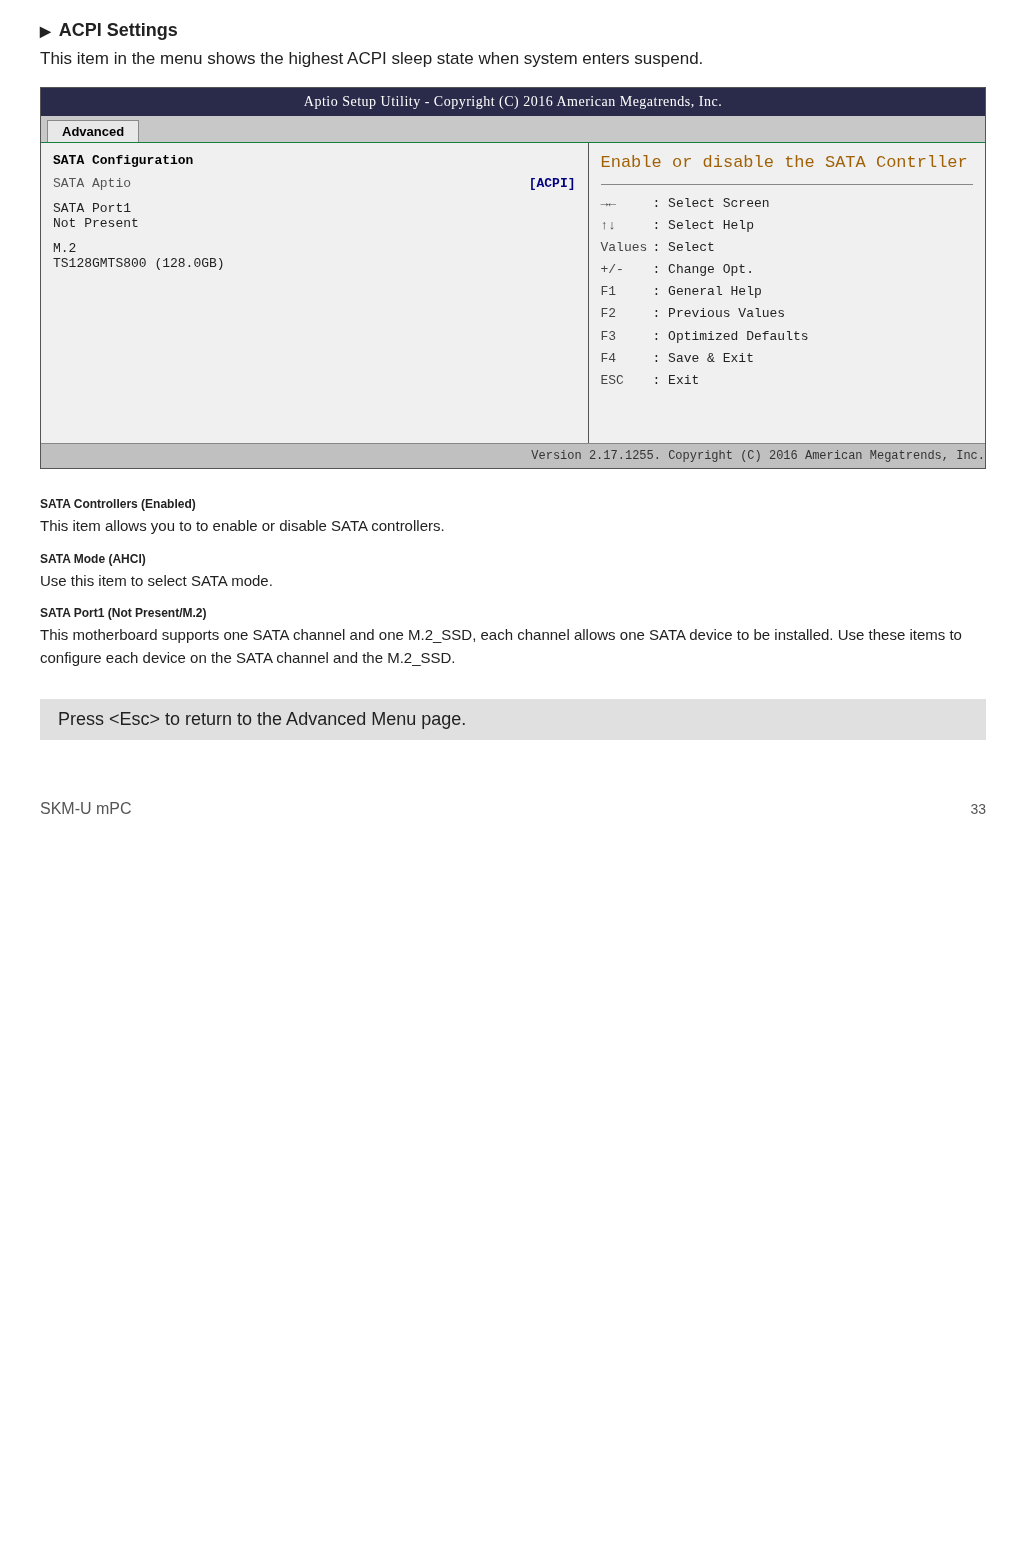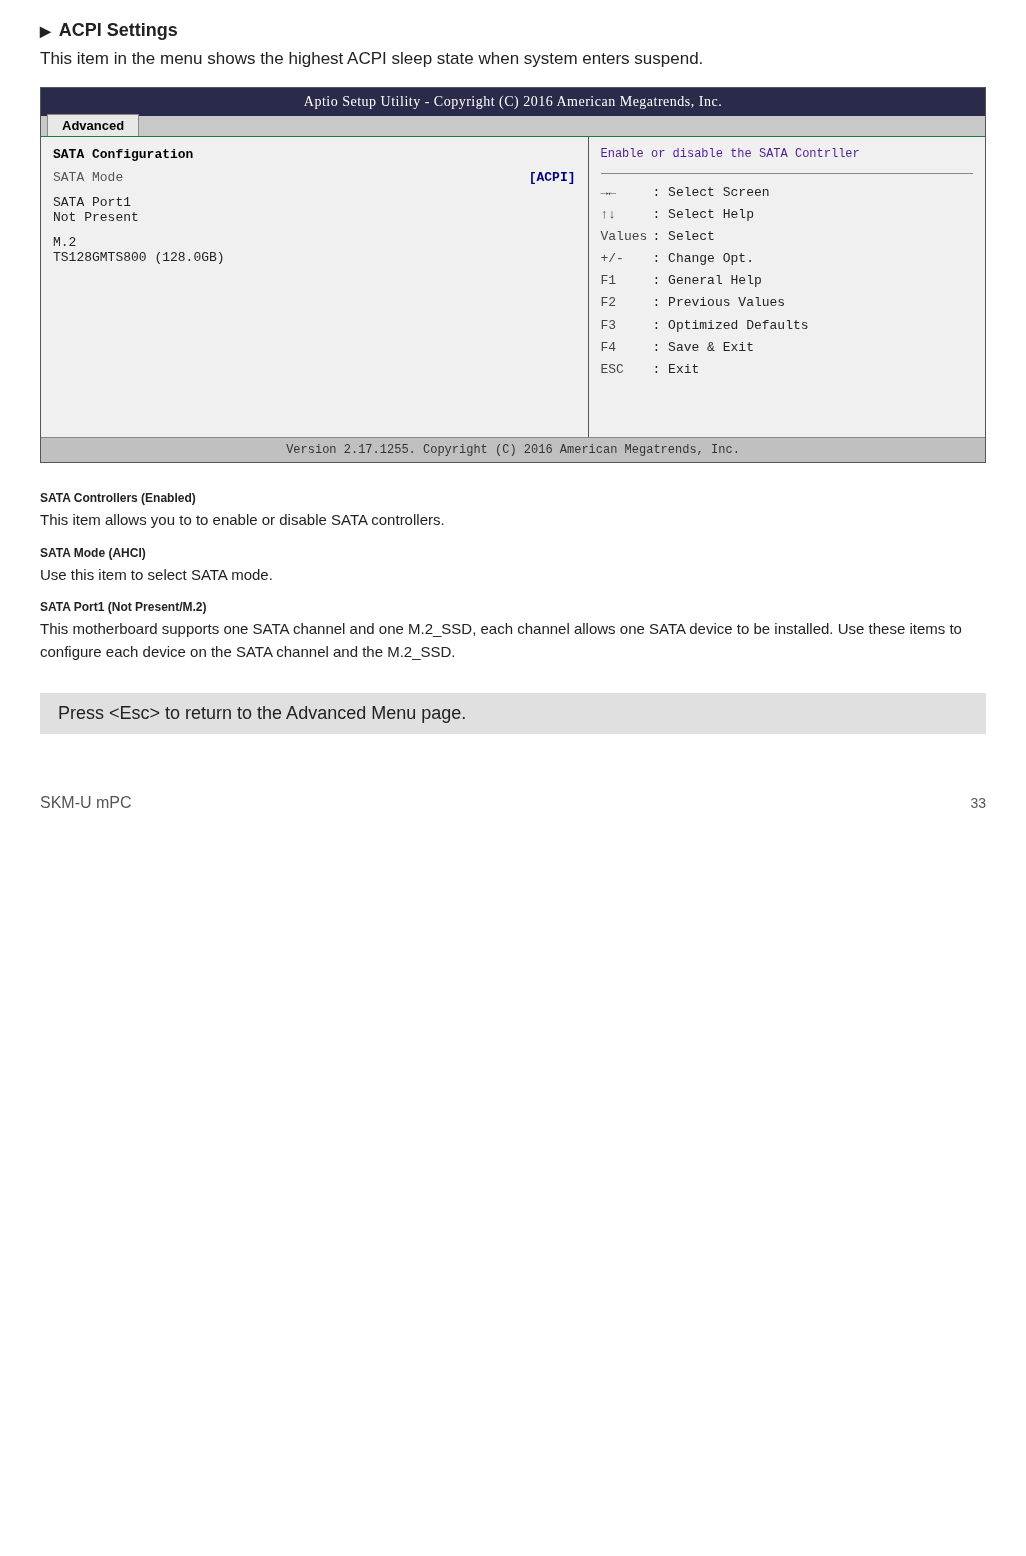--- a/index.html
+++ b/index.html
@@ -45,21 +45,21 @@
       font-size: 14px;
       font-family: Liberation Serif, serif;
       letter-spacing: 0.5px;
     }
 
     .bios-tab-row {
       background: #c8c8c8;
       padding: 0 0 0 6px;
       display: flex;
       align-items: flex-end;
-      height: 20px;
+      height: 26px;
     }
 
     .bios-tab {
       background: #e8e8e8;
       border: 1px solid #888;
       border-bottom: none;
       padding: 3px 14px;
       font-size: 13px;
       font-weight: bold;
       color: #000;
@@ -111,22 +111,22 @@
       color: #000080;
       font-weight: bold;
     }
 
     .bios-sub-section {
       margin-top: 10px;
       margin-bottom: 4px;
     }
 
     .bios-help-text {
-      color: #4c1d95;
-      font-size: 12px;
+      color: #a16207;
+      font-size: 17px;
     }
 
     .bios-divider {
       border: none;
       border-top: 1px solid #888;
       margin: 12px 0 8px 0;
     }
 
     .bios-shortcuts {
       font-family: 'Courier New', monospace;
@@ -140,21 +140,21 @@
       gap: 4px;
     }
 
     .shortcut-key {
       min-width: 48px;
       color: #444;
     }
 
     .bios-footer {
       background: #c0c0c0;
-      text-align: center;
+      text-align: right;
       font-size: 12px;
       padding: 5px 0;
       font-family: 'Courier New', monospace;
       border-top: 1px solid #888;
       color: #333;
     }
 
     
     .desc-section {
       margin-bottom: 14px;
@@ -216,21 +216,21 @@
     <div class="bios-tab">Advanced</div>
   </div>
 
   <div class="bios-body">
 
     <div class="bios-left">
       <div class="bios-section-title">SATA Configuration</div>
 
 
       <div class="bios-row">
-        <span class="label">SATA Mode</span>
+        <span class="label">SATA Aptio</span>
         <span class="value">[ACPI]</span>
       </div>
 
       <div class="bios-sub-section">
         <div>SATA Port1</div>
         <div>Not Present</div>
       </div>
 
       <div class="bios-sub-section">
         <div>M.2</div>

